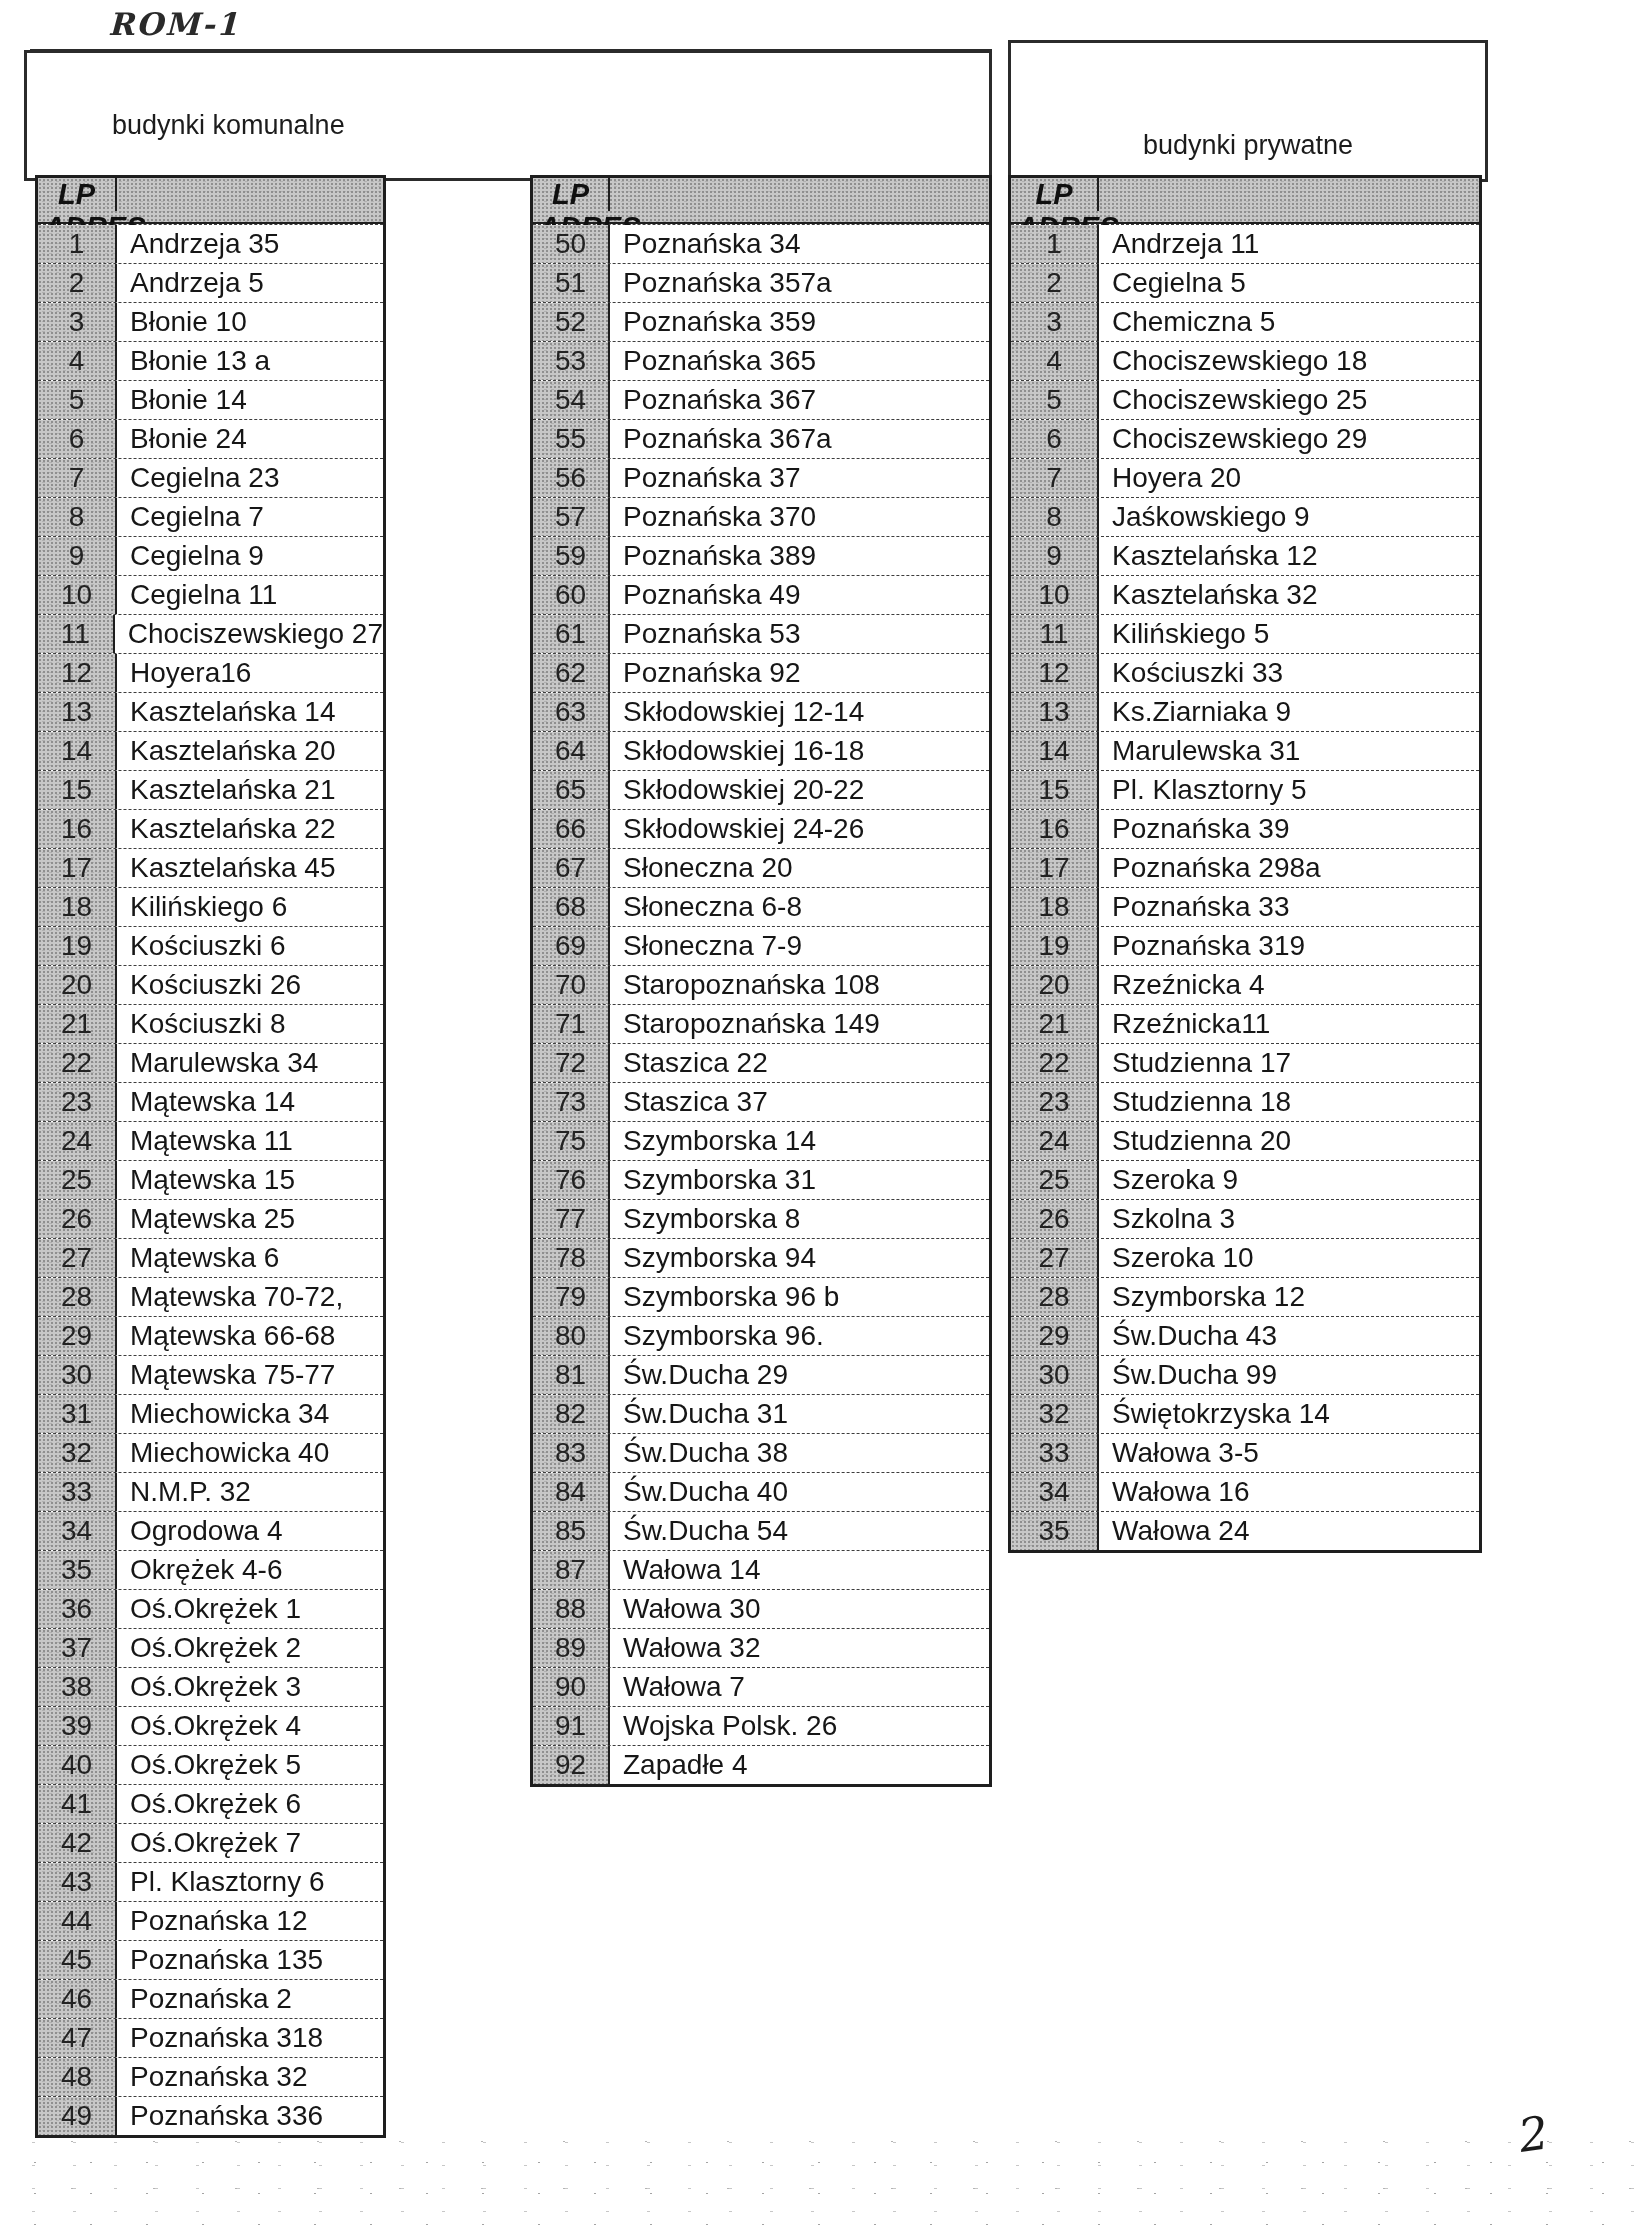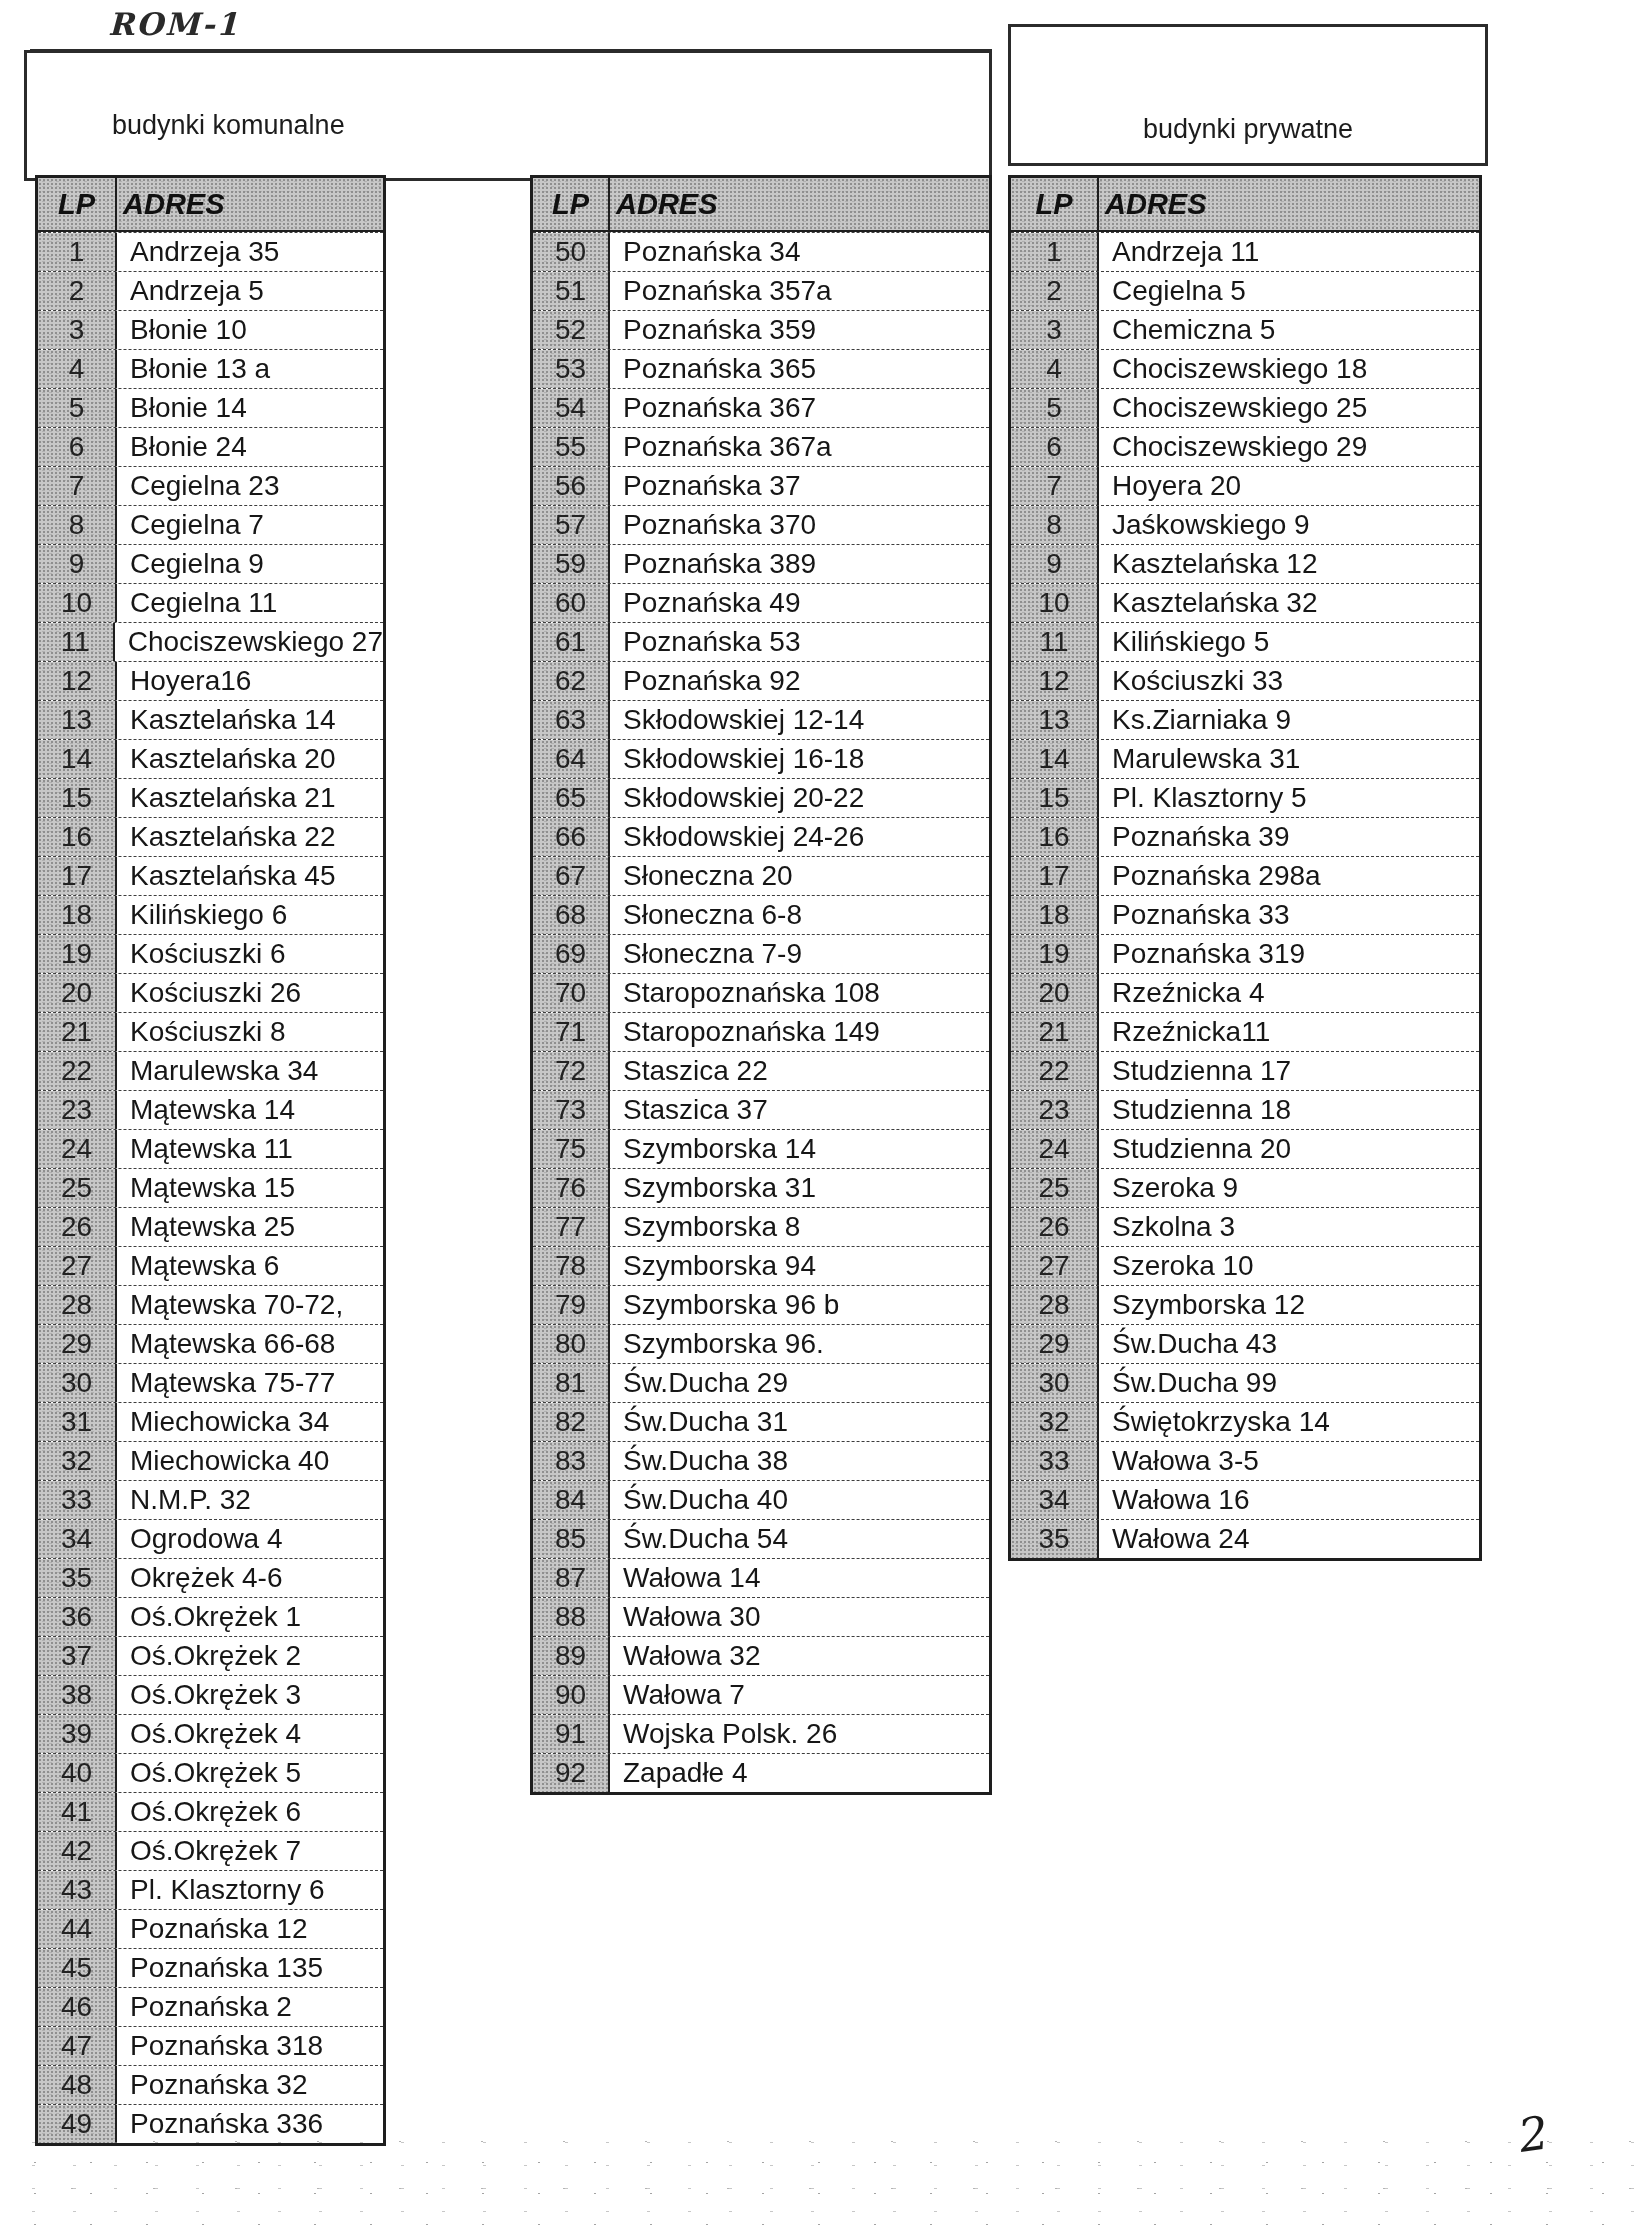--- a/index.html
+++ b/index.html
@@ -11,21 +11,21 @@
   .rom-label{
     position:absolute;left:111px;top:6px;
     font-family:"DejaVu Serif", serif;font-style:italic;font-weight:bold;
     font-size:31px;letter-spacing:2px;color:#2a2a2a;
     transform:skewX(-4deg);
   }
   .box{
     position:absolute;border:3px solid #2b2b2b;background:#ffffff;
   }
   .box-left{left:24px;top:50px;width:962px;height:125px;}
-  .box-right{left:1008px;top:24px;width:474px;height:136px;}
+  .box-right{left:1008px;top:40px;width:474px;height:136px;}
   .box-title{
     position:absolute;font-size:27px;color:#1c1c1c;white-space:nowrap;
   }
   .box-left .box-title{left:85px;top:57px;}
   .box-right .box-title{left:0;right:0;top:87px;text-align:center;}
   
   .tbl{
     position:absolute;border:3px solid #1e1e1e;background:#fff;
     box-sizing:border-box;
   }
@@ -35,21 +35,21 @@
   #tbl-2{left:1008px;top:175px;width:474px;}
   .gray{
     background-color:#c7c7c7;
     background-image:
       radial-gradient(#8f8f8f 1px, rgba(0,0,0,0) 1.2px),
       radial-gradient(#b0b0b0 1px, rgba(0,0,0,0) 1.2px);
     background-size:4px 4px, 7px 5px;
     background-position:0 0, 2px 1px;
   }
   .thead{
-    display:flex;height:54px;border-bottom:2px solid #1e1e1e;
+    display:flex;height:46px;border-bottom:2px solid #1e1e1e;flex-direction:column;
   }
   .th{
     font-style:italic;font-weight:bold;font-size:29px;color:#101010;
     display:flex;align-items:center;
   }
   .th.lp{justify-content:center;border-right:2px solid #1e1e1e;}
   .th.adres{padding-left:6px;flex:1;}
   .tr{
     display:flex;height:39px;border-top:1px dashed #3d3d3d;
   }

